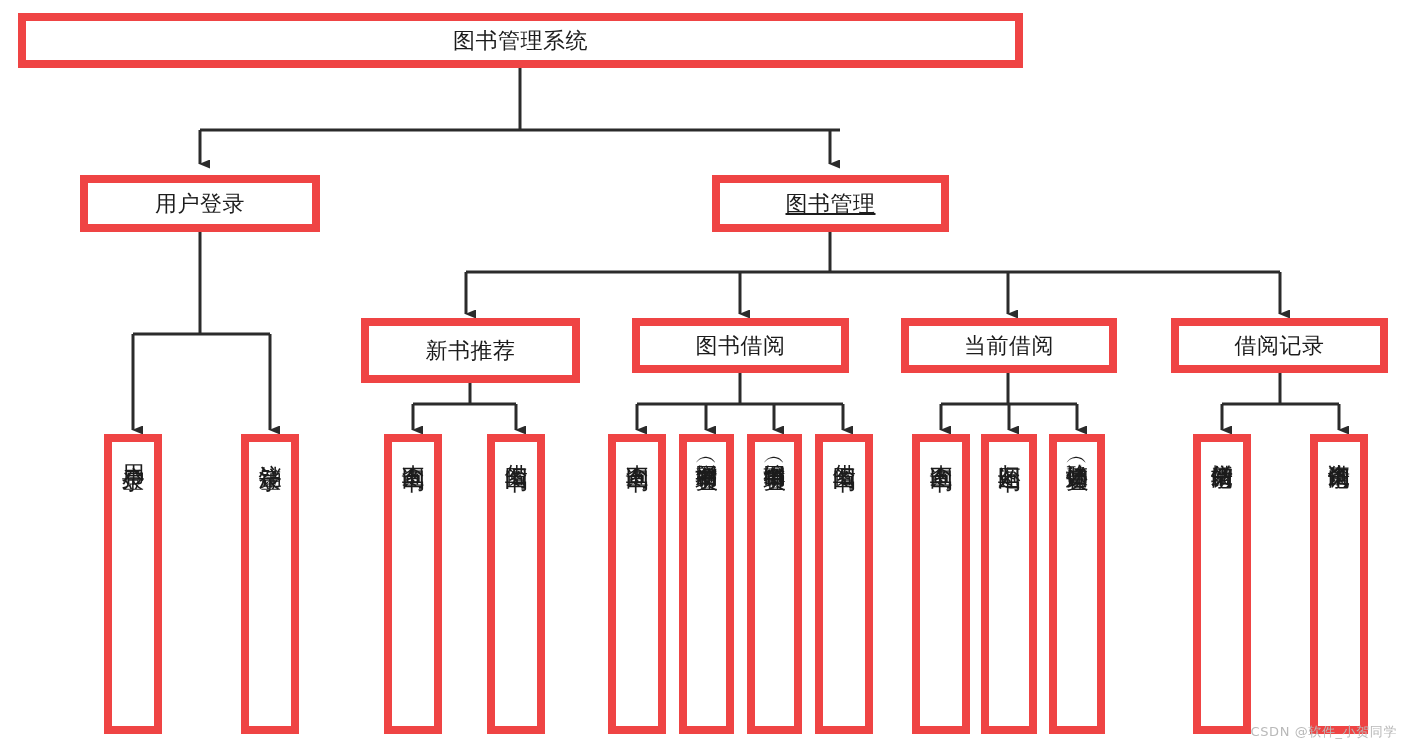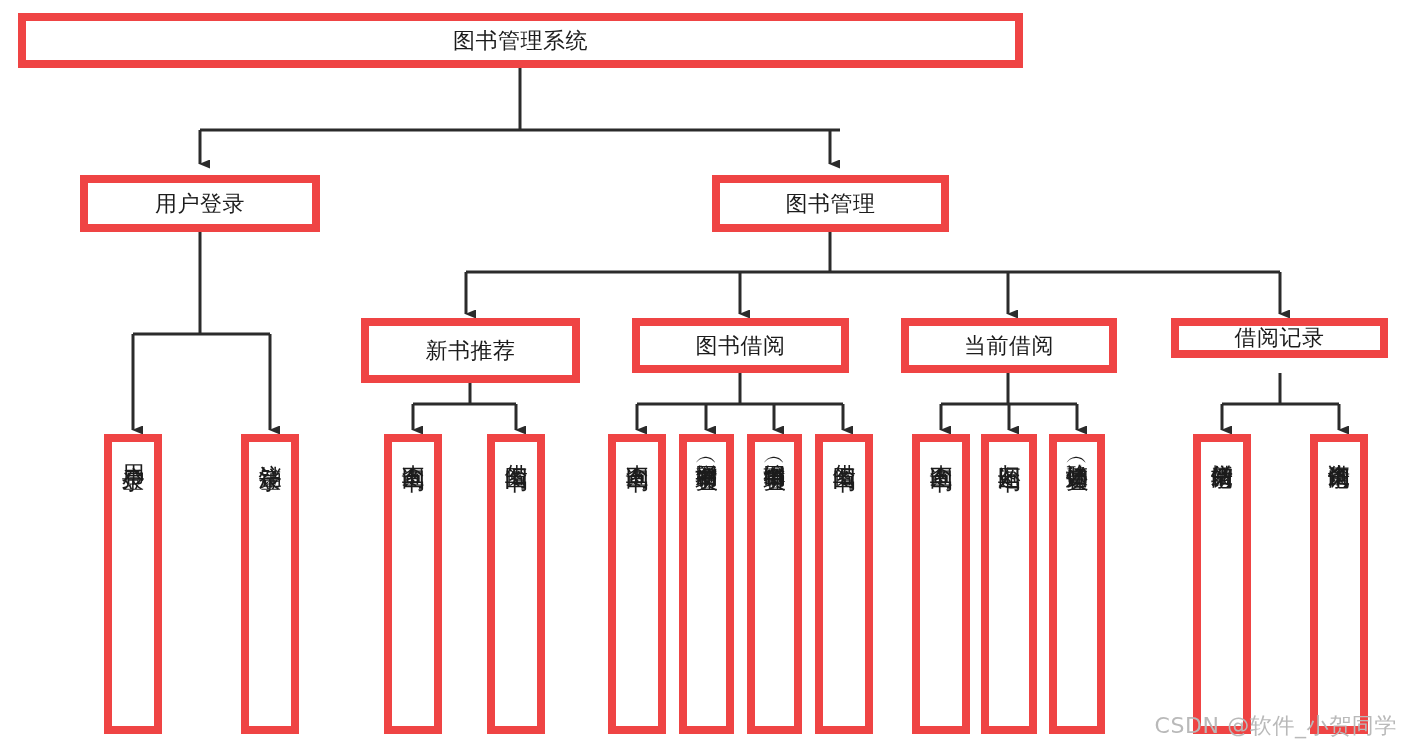--- a/index.html
+++ b/index.html
@@ -61,21 +61,21 @@
     white-space: nowrap;
   }
   .node.leaf.tall-text .label {
     font-size: 22px;
     letter-spacing: 1px;
   }
   #watermark {
     position: absolute;
     right: 8px;
     bottom: 6px;
-    font-size: 22px;
+    font-size: 13px;
     color: #b9b9b9;
     letter-spacing: 0.6px;
     white-space: nowrap;
     user-select: none;
   }
 </style>
 </head>
 <body>
 
 <div id="diagram-root">
@@ -131,37 +131,37 @@
   </svg>
 
   <div class="node root" style="left:18px; top:13px; width:1005px; height:55px;">
     <span class="label">图书管理系统</span>
   </div>
 
   <div class="node branch" style="left:80px; top:175px; width:240px; height:57px;">
     <span class="label">用户登录</span>
   </div>
 
-  <div class="node branch" style="left:712px; top:175px; width:237px; height:57px;">
+  <div class="node branch" style="left:712px; top:175px; width:237px; height:57px;text-decoration:underline;">
     <span class="label">图书管理</span>
   </div>
 
   <div class="node branch" style="left:361px; top:318px; width:219px; height:65px;">
     <span class="label">新书推荐</span>
   </div>
 
   <div class="node branch" style="left:901px; top:318px; width:216px; height:55px;">
     <span class="label">当前借阅</span>
   </div>
 
   <div class="node branch" style="left:632px; top:318px; width:217px; height:55px;">
     <span class="label">图书借阅</span>
   </div>
 
-  <div class="node branch" style="left:1171px; top:318px; width:217px; height:40px;">
+  <div class="node branch" style="left:1171px; top:318px; width:217px; height:55px;">
     <span class="label">借阅记录</span>
   </div>
 
   <div class="node leaf" style="left:104px; top:434px; width:58px; height:300px;">
     <span class="label">用户登录</span>
   </div>
 
   <div class="node leaf" style="left:241px; top:434px; width:58px; height:300px;">
     <span class="label">注销登录</span>
   </div>

